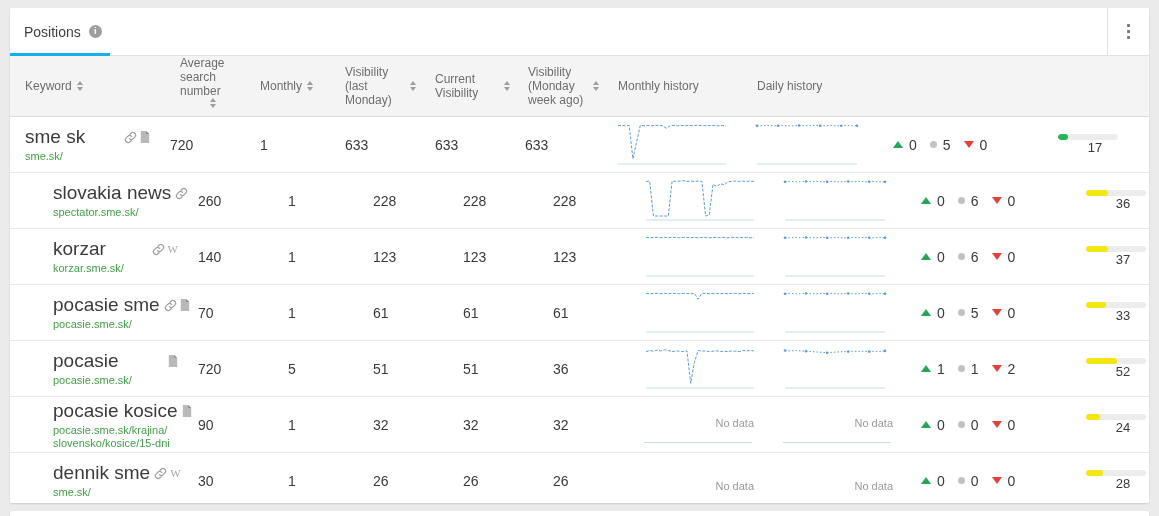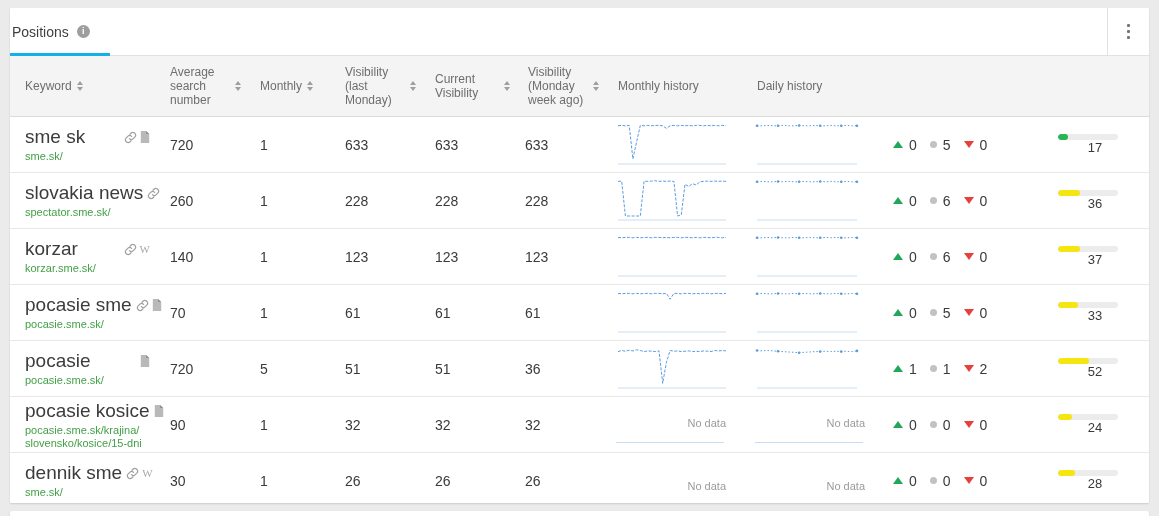--- a/index.html
+++ b/index.html
@@ -20,21 +20,21 @@
     background:#fff;border-radius:2px 2px 0 0;
     box-shadow:0 1px 2px rgba(0,0,0,.14);
   }
   
   .tabbar{
     position:relative;height:47px;background:#fff;
     border-bottom:1px solid #e1e1e1;
     display:flex;align-items:center;
   }
   .tab{
-    display:flex;align-items:center;margin-left:2px;
+    display:flex;align-items:center;margin-left:14px;
     font-size:14px;color:#3f3f3f;cursor:pointer;
   }
   .info{
     margin-left:8px;width:13px;height:13px;border-radius:50%;
     background:#9e9e9e;color:#fff;font-size:9px;font-weight:bold;
     line-height:13px;text-align:center;font-style:normal;
   }
   .tab-underline{
     position:absolute;left:0;bottom:-1px;width:100px;height:3px;
     background:var(--accent_cyan);
@@ -57,24 +57,24 @@
     box-sizing:border-box;padding-left:10px;
   }
   .hlabel{display:block;}
   .sort{display:inline-flex;flex-direction:column;gap:2px;margin-left:5px;flex:none;cursor:pointer;}
   .sort i{width:0;height:0;border-left:3.5px solid transparent;border-right:3.5px solid transparent;display:block;}
   .sort .up{border-bottom:4px solid #9e9e9e;}
   .sort .dn{border-top:4px solid #9e9e9e;}
   .row{
     display:flex;align-items:center;min-height:55px;background:#fff;
   }
-  .row + .row{border-top:1px solid #e8e8e8;}
+  .row + .row{border-top:1px solid #e8e8e8;padding-left:28px;}
   .cell{box-sizing:border-box;padding-left:10px;flex:none;}
   .c0{width:150px;padding-left:15px;}
-  .c1{width:90px;}
+  .c1{width:90px;flex-direction:column;}
   .c2{width:85px;}
   .c3{width:90px;}
   .c4{width:90px;}
   .c5{width:93px;}
   .c6{width:139px;}
   .c7{width:136px;}
   .c8{width:134px;}
   .c9{width:132px;}
   .c1 .hlabel,.c3 .hlabel,.c4 .hlabel,.c8 .hlabel{max-width:60px;}
   .c5 .hlabel{max-width:64px;}

